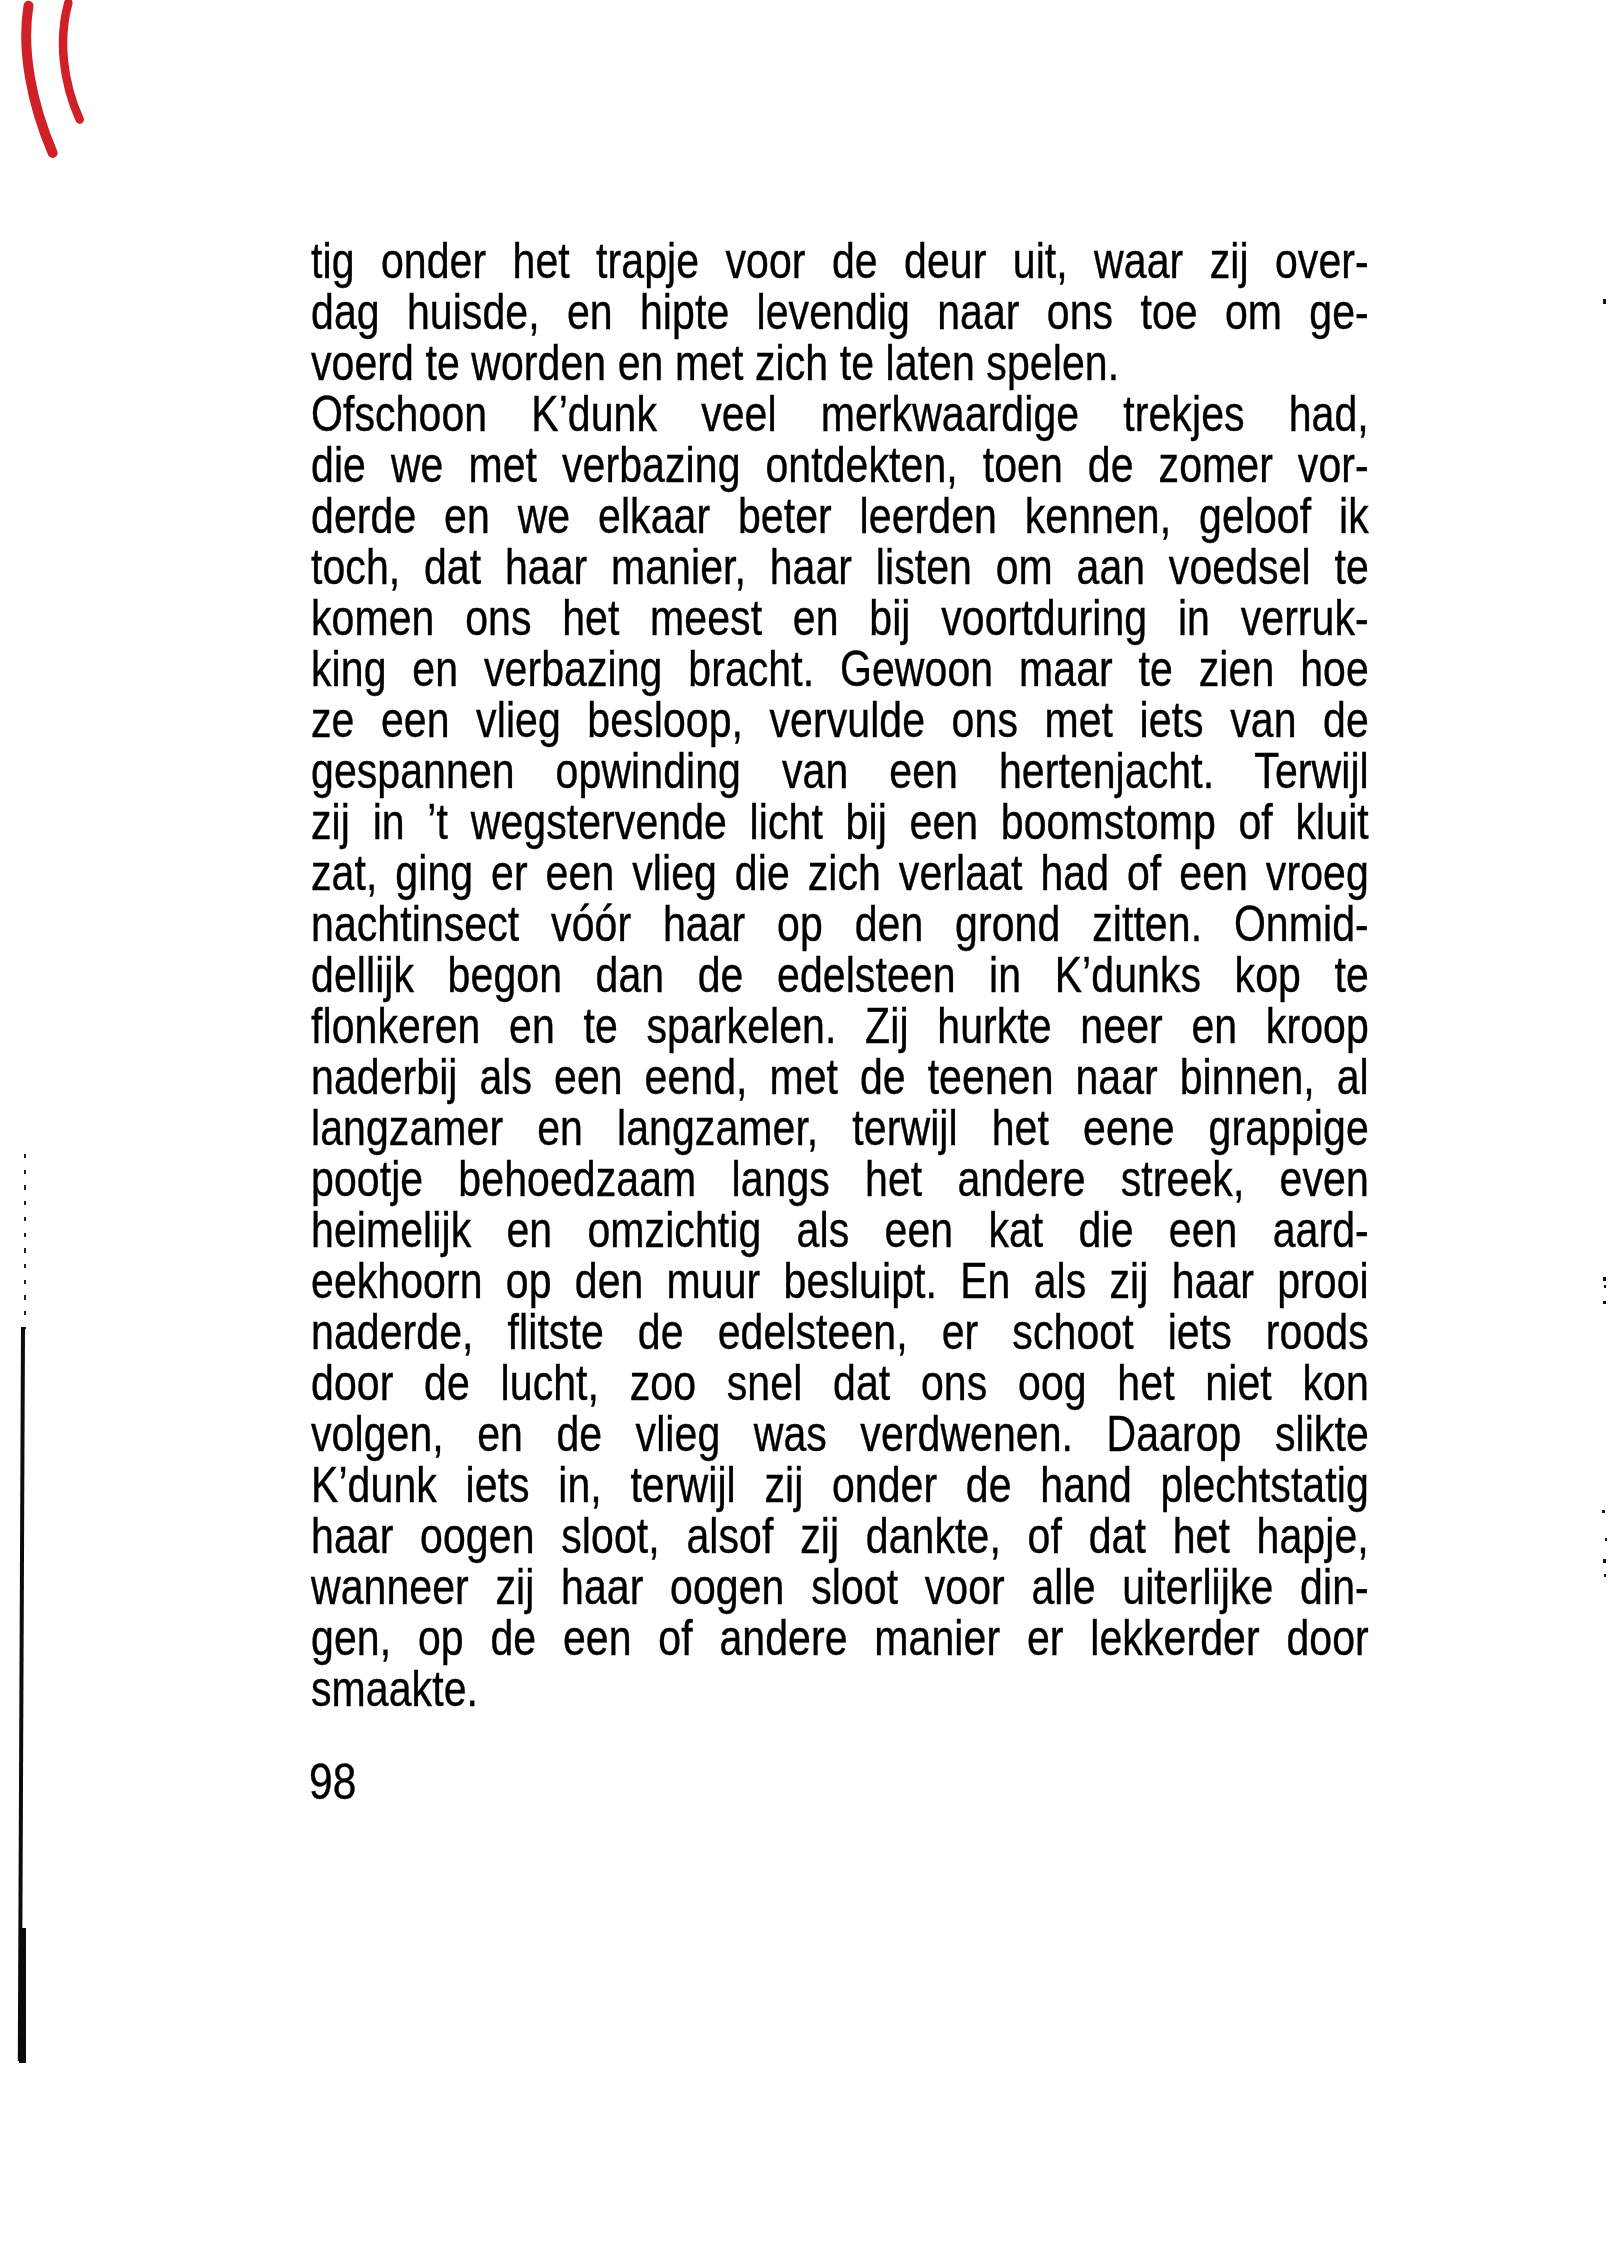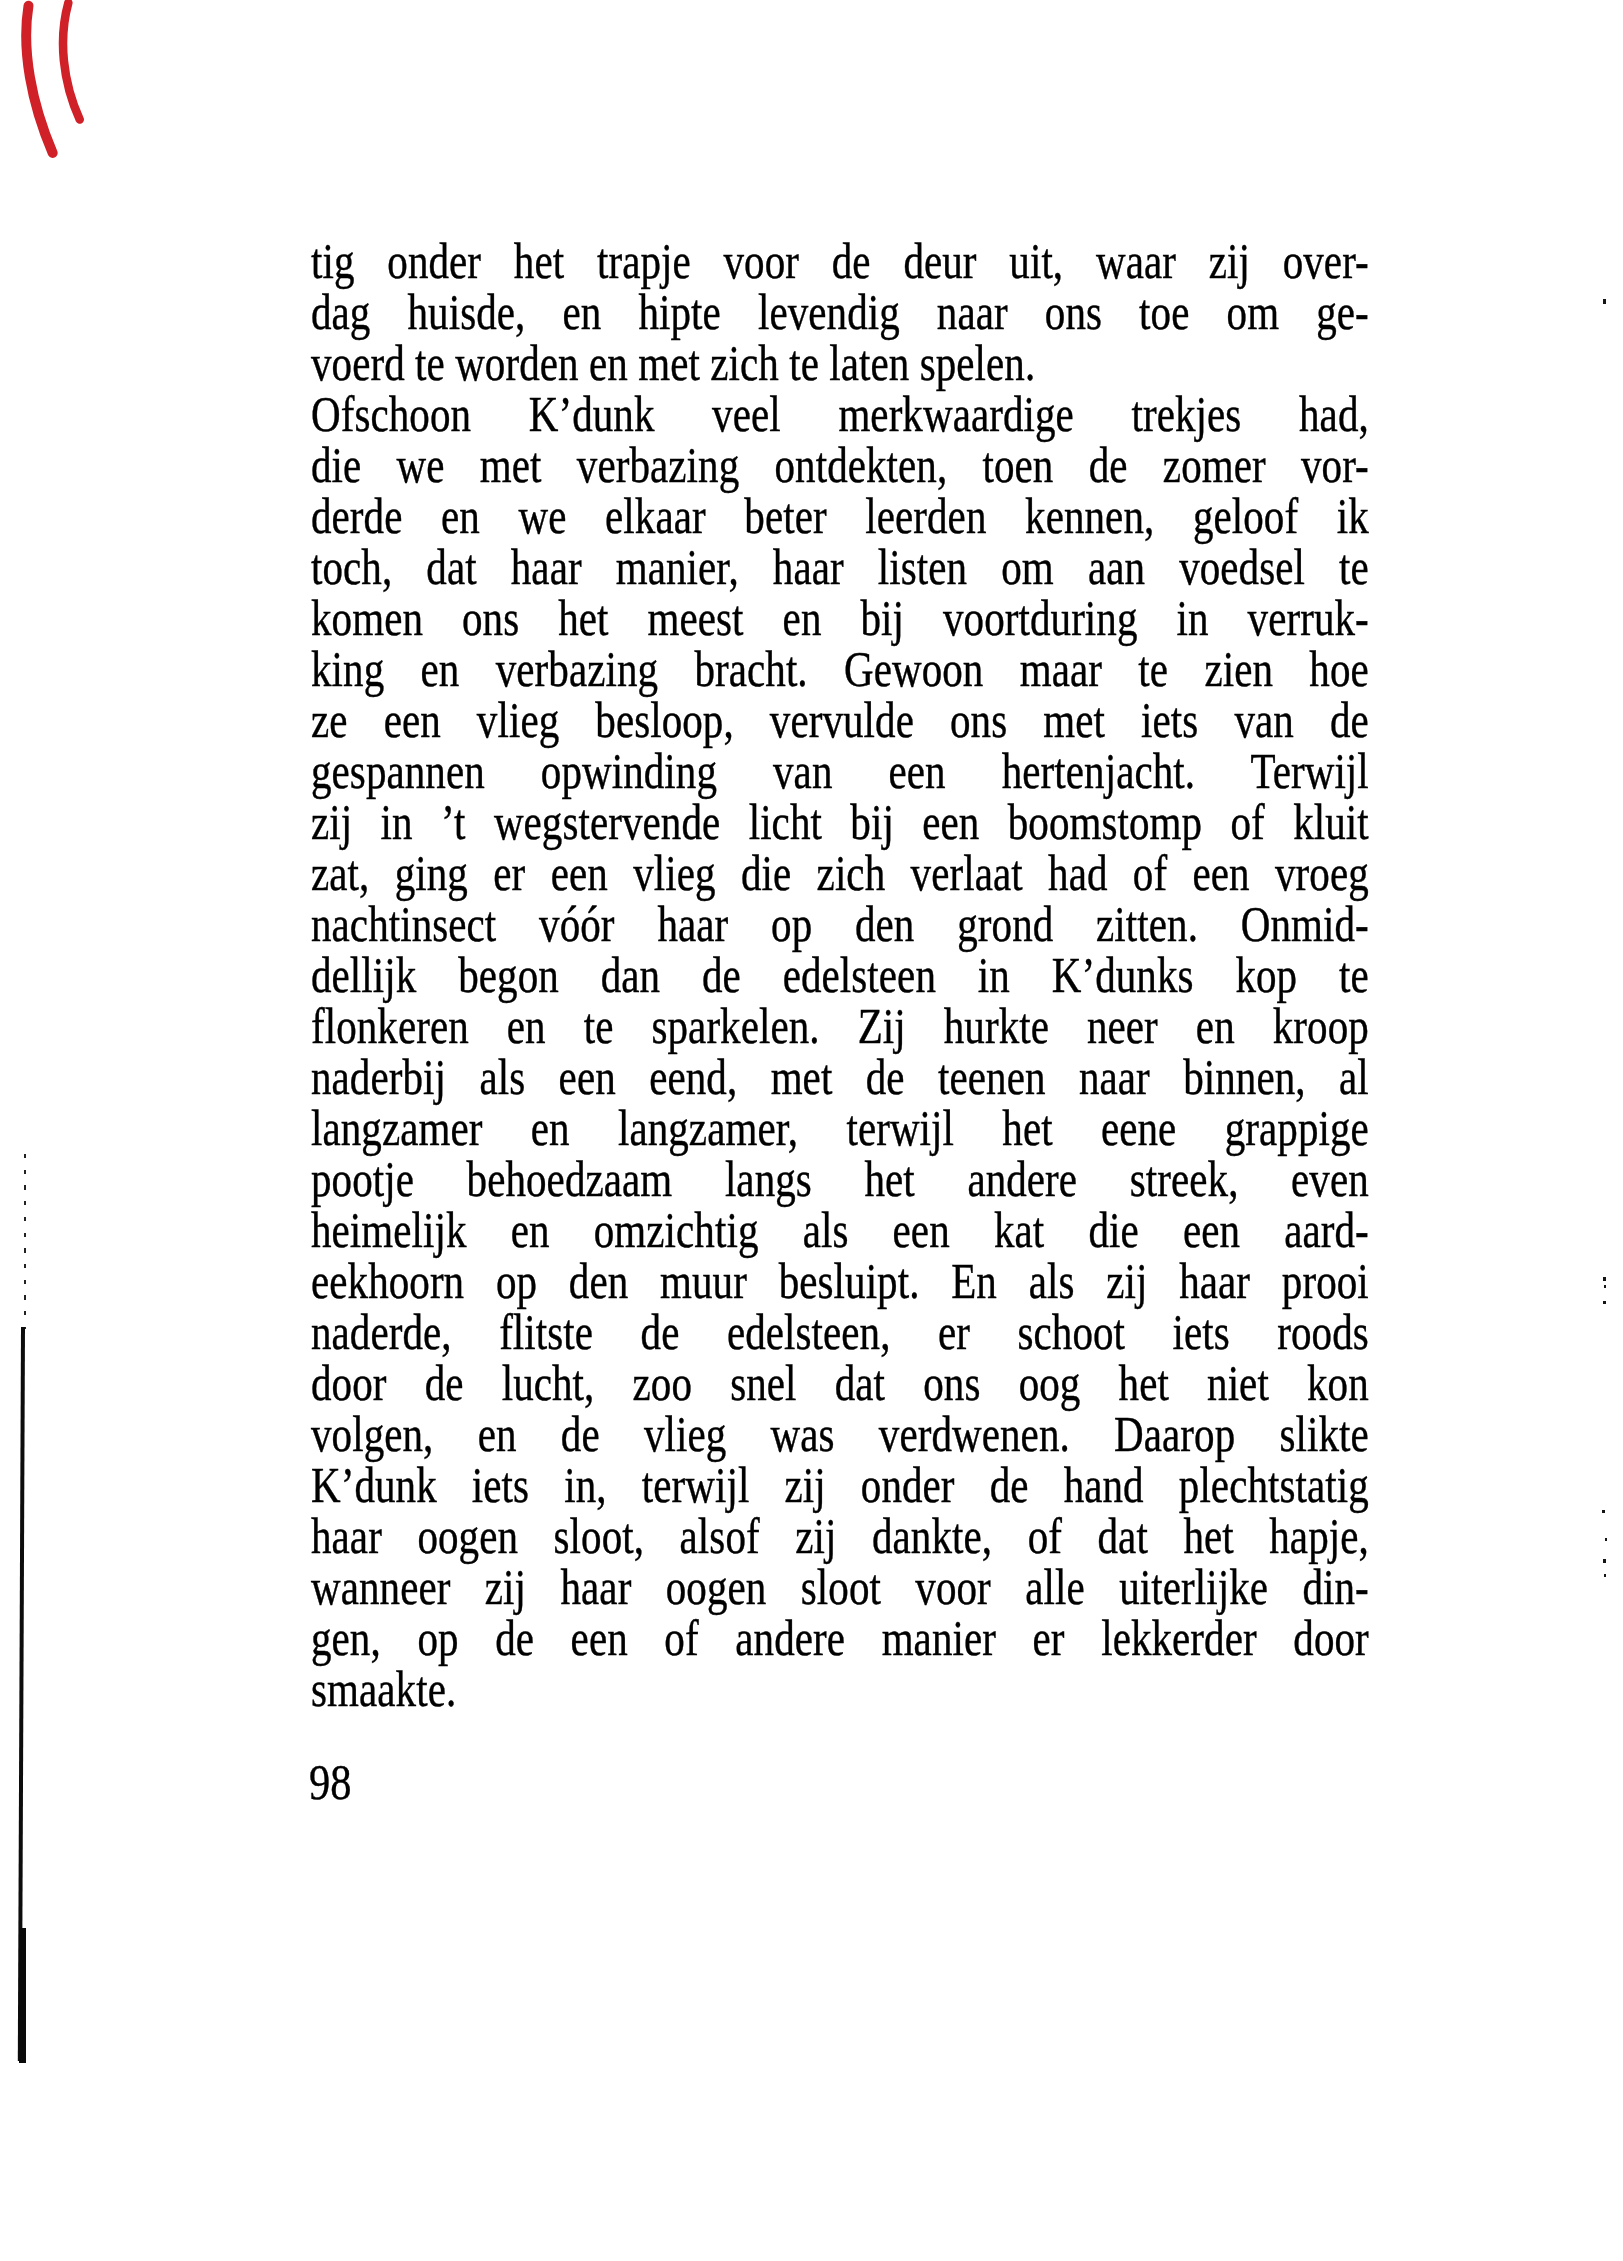--- a/index.html
+++ b/index.html
@@ -2,21 +2,21 @@
 <html style="font-size:11.4px"><head>
 <meta charset="utf-8">
 <style>
   html, body { margin: 0; padding: 0; background: #ffffff; }
   .page {
     position: relative;
     width: 1623px;
     height: 2261px;
     background: #ffffff;
     overflow: hidden;
-    font-family: Liberation Serif, serif;
+    font-family: Liberation Sans, sans-serif;
     color: #000000;
   }
   
   .textblock {
     position: absolute;
     left: 311px;
     top: 236px;
     width: 1290px;
     transform: scaleX(0.82);
     transform-origin: 0 0;

